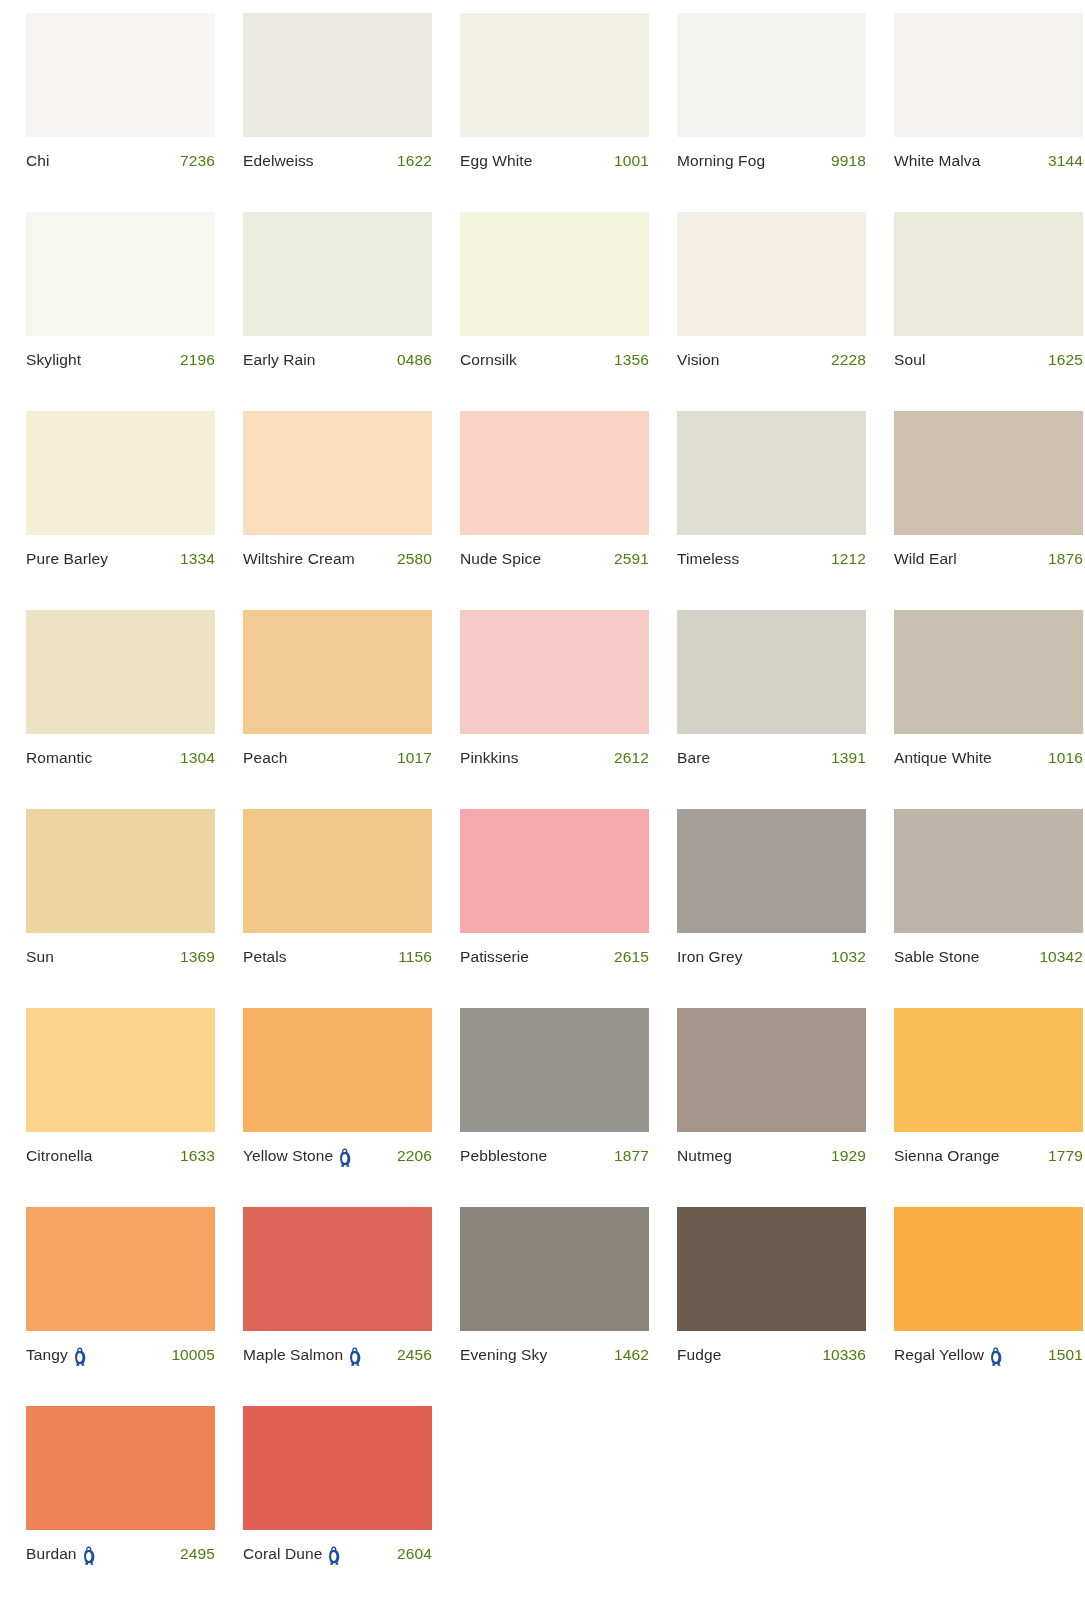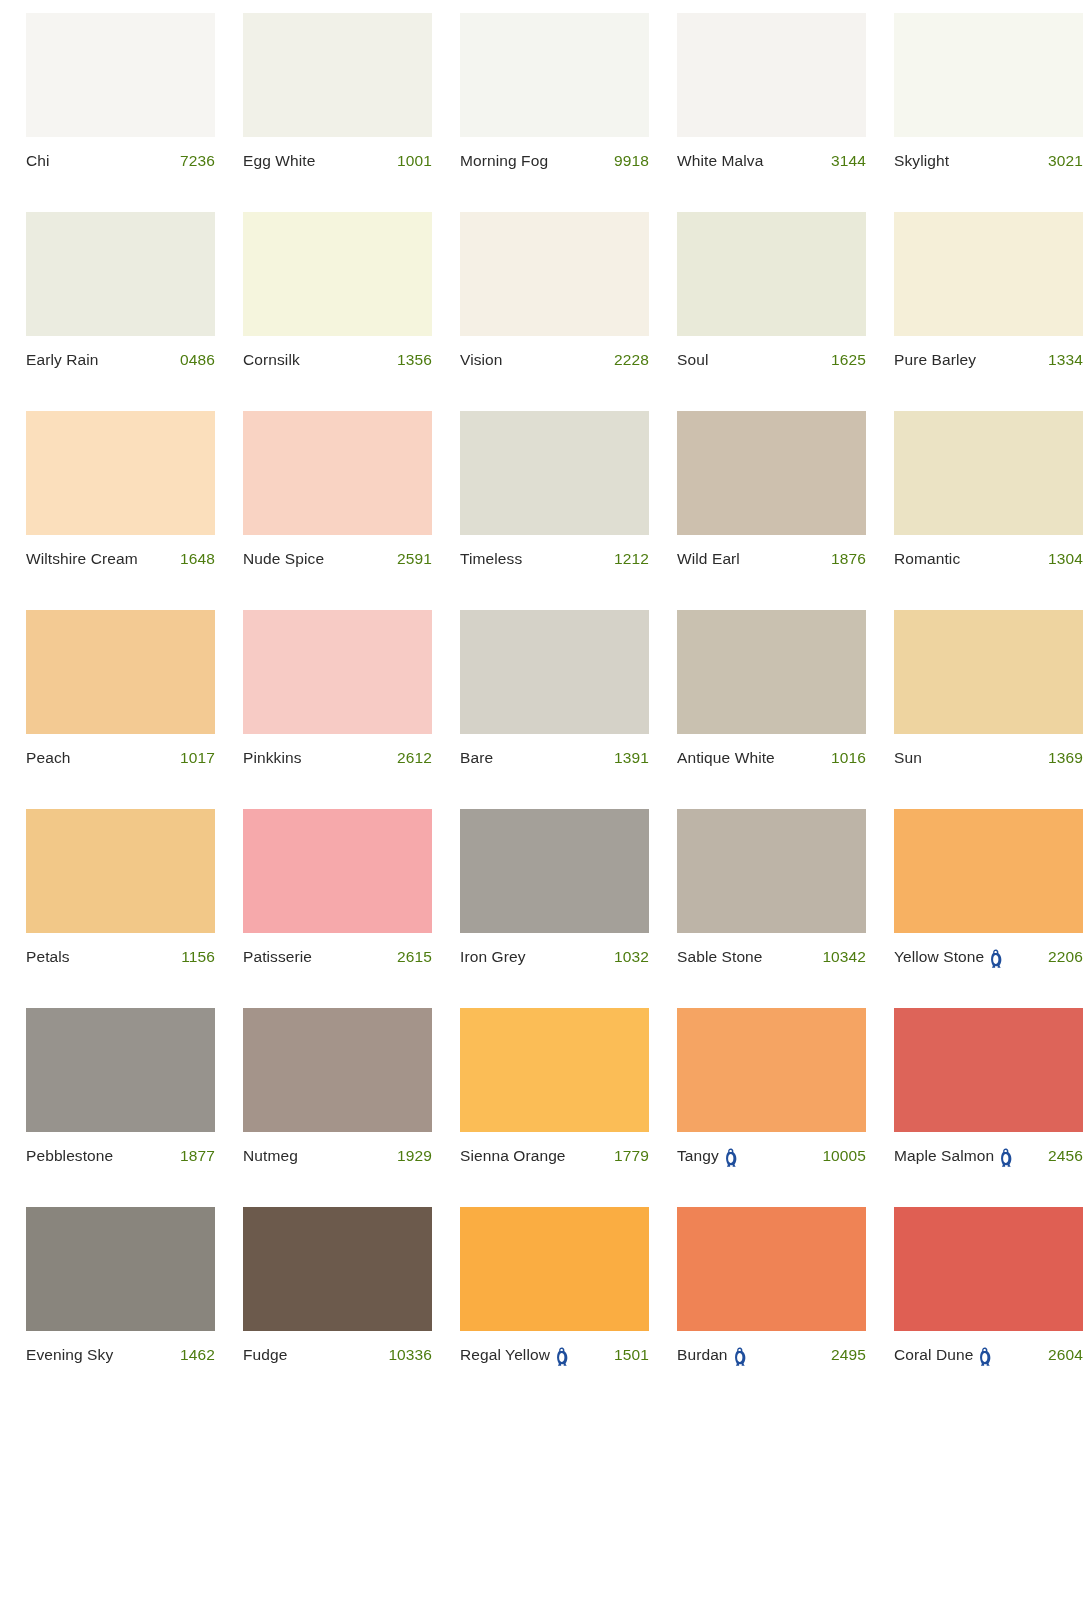--- a/index.html
+++ b/index.html
@@ -80,20 +80,30 @@
     <span class="swatch-chip" style="background-color: rgb(246, 245, 242);"></span>
     <div class="swatch-caption">
       <span class="swatch-name-wrap">
         <span class="swatch-name">Chi</span>
 
       </span>
       <span class="swatch-code">7236</span>
     </div>
   </div>
     <div class="swatch-cell">
+    <span class="swatch-chip" style="background-color: rgb(234, 234, 226);"></span>
+    <div class="swatch-caption">
+      <span class="swatch-name-wrap">
+        <span class="swatch-name">Edelweiss</span>
+
+      </span>
+      <span class="swatch-code">1622</span>
+    </div>
+  </div>
+    <div class="swatch-cell">
     <span class="swatch-chip" style="background-color: rgb(241, 241, 232);"></span>
     <div class="swatch-caption">
       <span class="swatch-name-wrap">
         <span class="swatch-name">Egg White</span>
 
       </span>
       <span class="swatch-code">1001</span>
     </div>
   </div>
     <div class="swatch-cell">
@@ -116,21 +126,21 @@
       <span class="swatch-code">3144</span>
     </div>
   </div>
     <div class="swatch-cell">
     <span class="swatch-chip" style="background-color: rgb(246, 247, 239);"></span>
     <div class="swatch-caption">
       <span class="swatch-name-wrap">
         <span class="swatch-name">Skylight</span>
 
       </span>
-      <span class="swatch-code">3021</span>
+      <span class="swatch-code">2196</span>
     </div>
   </div>
     <div class="swatch-cell">
     <span class="swatch-chip" style="background-color: rgb(235, 236, 224);"></span>
     <div class="swatch-caption">
       <span class="swatch-name-wrap">
         <span class="swatch-name">Early Rain</span>
 
       </span>
       <span class="swatch-code">0486</span>
@@ -176,21 +186,21 @@
       <span class="swatch-code">1334</span>
     </div>
   </div>
     <div class="swatch-cell">
     <span class="swatch-chip" style="background-color: rgb(251, 223, 188);"></span>
     <div class="swatch-caption">
       <span class="swatch-name-wrap">
         <span class="swatch-name">Wiltshire Cream</span>
 
       </span>
-      <span class="swatch-code">1648</span>
+      <span class="swatch-code">2580</span>
     </div>
   </div>
     <div class="swatch-cell">
     <span class="swatch-chip" style="background-color: rgb(249, 211, 195);"></span>
     <div class="swatch-caption">
       <span class="swatch-name-wrap">
         <span class="swatch-name">Nude Spice</span>
 
       </span>
       <span class="swatch-code">2591</span>
@@ -310,20 +320,30 @@
     <span class="swatch-chip" style="background-color: rgb(189, 180, 167);"></span>
     <div class="swatch-caption">
       <span class="swatch-name-wrap">
         <span class="swatch-name">Sable Stone</span>
 
       </span>
       <span class="swatch-code">10342</span>
     </div>
   </div>
     <div class="swatch-cell">
+    <span class="swatch-chip" style="background-color: rgb(252, 212, 139);"></span>
+    <div class="swatch-caption">
+      <span class="swatch-name-wrap">
+        <span class="swatch-name">Citronella</span>
+
+      </span>
+      <span class="swatch-code">1633</span>
+    </div>
+  </div>
+    <div class="swatch-cell">
     <span class="swatch-chip" style="background-color: rgb(247, 177, 98);"></span>
     <div class="swatch-caption">
       <span class="swatch-name-wrap">
         <span class="swatch-name">Yellow Stone</span>
         <span class="penguin-icon">
           <svg viewBox="0 0 26 40" xmlns="http://www.w3.org/2000/svg" aria-hidden="true">
             <path fill="#1f4e9c" d="M14.6 1.1c-2.9-.6-5.6 1.2-6.4 4-.3 1.1-.3 2.2 0 3.2-2.3 2.2-3.6 5.2-4.2 8.5-.6 3.3-.5 6.9.2 10.3.5 2.5 1.4 4.9 2.7 6.9.3.5.4 1 .3 1.6-.3 1.4-.9 2.3-1.6 3.2-.3.4-.1.9.4.9h5.3c.6 0 1-.4 1-1v-2.6c0-.3.3-.5.6-.4 1.3.4 2.6.5 3.9.3.4-.1.7.2.7.6v2.1c0 .6.4 1 1 1h4.8c.5 0 .8-.6.4-1-1-1-1.7-2.2-2-3.6-.1-.5 0-1 .3-1.4 2-2.8 3.1-6.3 3.3-9.9.2-4-.7-8-2.7-11.3-1-1.7-2.3-3.1-3.8-4.2.3-1 .4-2.1.1-3.2-.6-2-2.3-3.6-4.3-4z"></path>
             <path fill="#ffffff" d="M13.3 4.2c1.4 0 2.6 1.1 2.6 2.6 0 .6-.2 1.2-.6 1.7-.6-.2-1.3-.3-2-.3s-1.4.1-2 .3c-.4-.5-.6-1.1-.6-1.7 0-1.5 1.2-2.6 2.6-2.6z"></path>
             <path fill="#ffffff" d="M13.3 12.4c2.6 0 4.6 2.3 5.4 5.6.6 2.5.6 5.4 0 8-.7 3-2.3 5.1-4.6 5.4-.3 0-.6 0-.9 0-2.5-.2-4.2-2.4-4.9-5.5-.6-2.6-.5-5.6.2-8.1.9-3.2 2.6-5.4 4.8-5.4z"></path>
           </svg>

